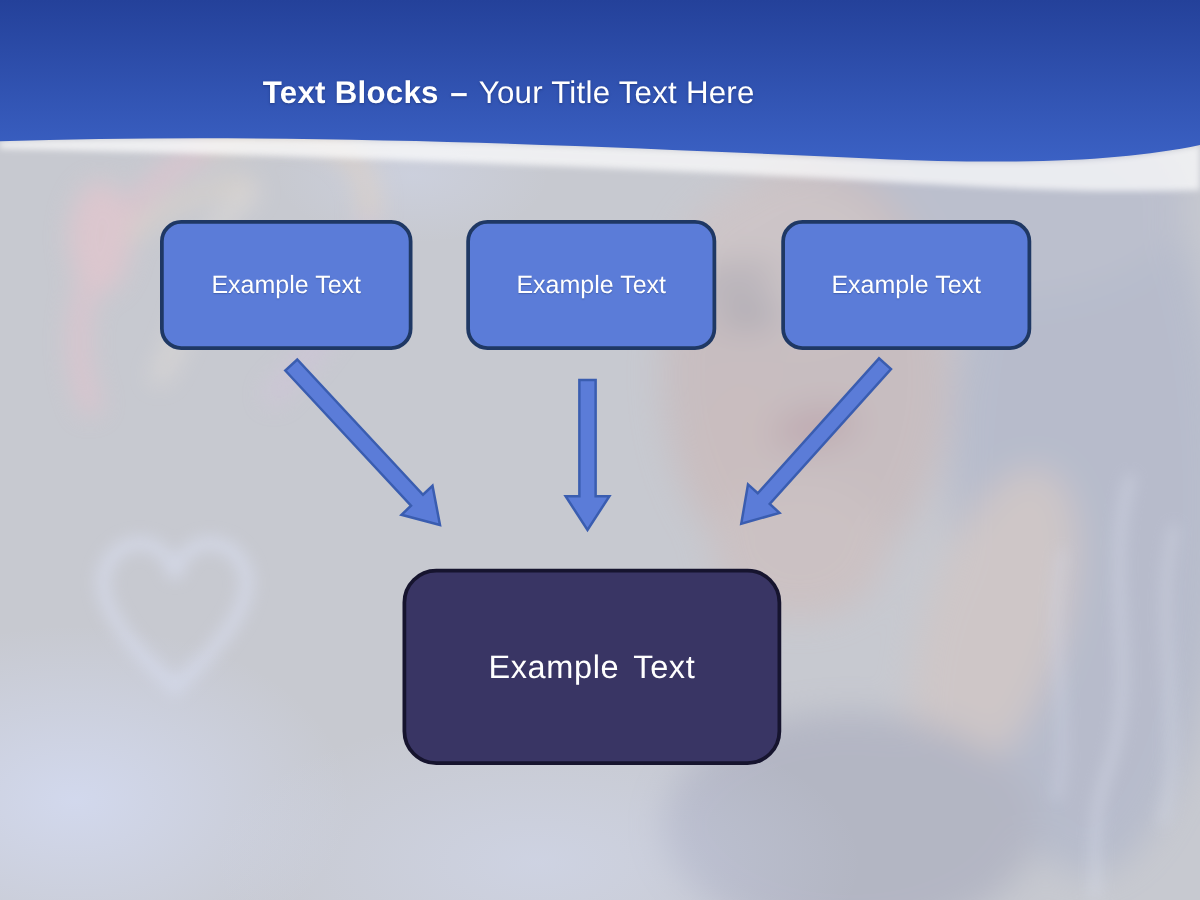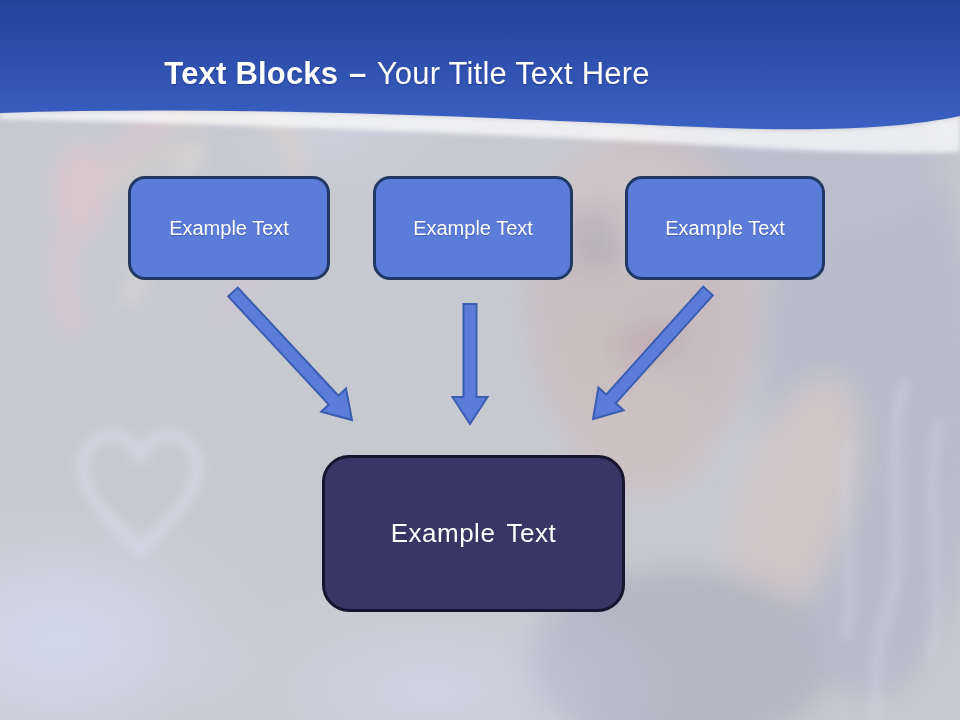--- a/index.html
+++ b/index.html
@@ -6,21 +6,21 @@
   .slide{
     position:relative;width:960px;height:720px;overflow:hidden;
     background:#c7c9d0;
     font-family:"Liberation Sans", sans-serif;
   }
   svg{display:block;}
   .bg-art{position:absolute;left:0;top:0;}
   .header-wave{position:absolute;left:0;top:0;}
   .slide-title{
     position:absolute;left:0;top:56px;width:814px;text-align:center;
-    color:#ffffff;font-size:31px;line-height:36px;letter-spacing:0.2px;
+    color:#ffffff;font-size:25px;line-height:36px;letter-spacing:0.2px;
     text-shadow:0 1px 2px rgba(10,20,60,0.35);
     white-space:nowrap;
   }
   .slide-title .t-bold{font-weight:700;}
   .slide-title .t-dash{font-weight:700;padding:0 2px;}
   .slide-title .t-rest{font-weight:400;}
   .src-box{
     position:absolute;
     background:#5b7cd8;
     border:3px solid #1f3864;

